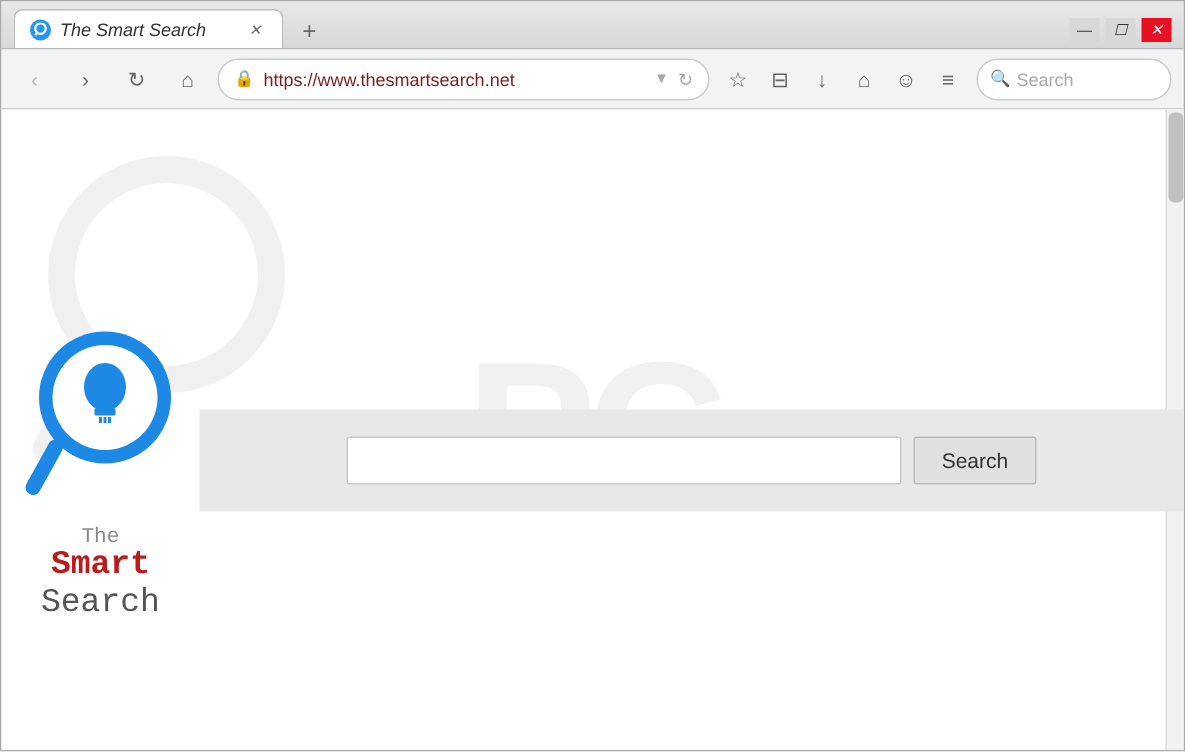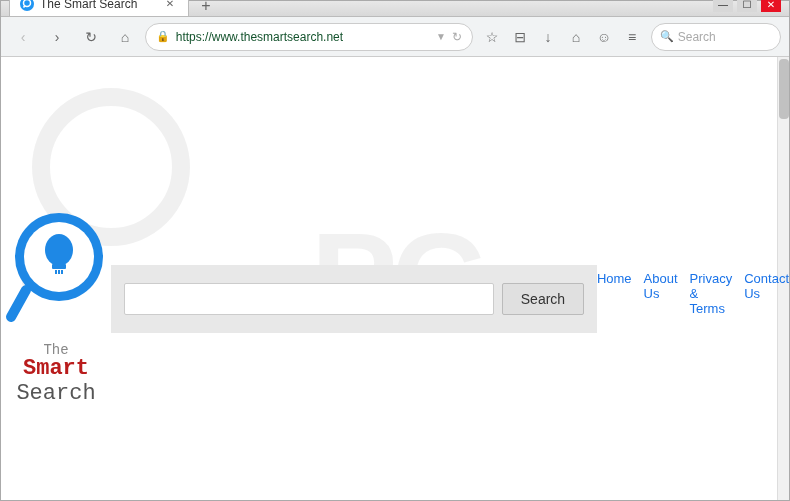--- a/index.html
+++ b/index.html
@@ -10,26 +10,27 @@
       width: 790px;
       height: 501px;
       display: flex;
       flex-direction: column;
       border: 1px solid #aaa;
       background: #f1f3f4;
     }
 
     
     .title-bar {
-      height: 16px;
+      height: 32px;
       background: linear-gradient(to bottom, #e8e8e8, #d8d8d8);
       display: flex;
       align-items: flex-end;
       padding: 0 8px;
       border-bottom: 1px solid #bbb;
+      font-style: italic;
     }
     .tab {
       display: flex;
       align-items: center;
       background: #fff;
       border: 1px solid #bbb;
       border-bottom: none;
       border-radius: 6px 6px 0 0;
       padding: 0 10px;
       height: 26px;
@@ -125,21 +126,21 @@
       border-radius: 14px;
       display: flex;
       align-items: center;
       padding: 0 10px;
       background: white;
       gap: 6px;
       font-size: 12px;
       color: #333;
     }
     .lock-icon { color: #888; font-size: 11px; }
-    .url-text { flex: 1; color: #14532d; }
+    .url-text { flex: 1; color: #7f1d1d; }
     .nav-icons {
       display: flex;
       align-items: center;
       gap: 2px;
     }
     .nav-icon-btn {
       width: 26px;
       height: 26px;
       display: flex;
       align-items: center;
@@ -389,24 +390,18 @@
       </div>
     </div>
 
     <div class="search-area">
       <div class="search-box">
         <input class="search-input" type="text" placeholder="" style="">
         <button class="search-button">Search</button>
       </div>
     </div>
 
-    <div class="footer">
-      <a>Home</a>
-      <a>About Us</a>
-      <a>Privacy &amp; Terms</a>
-      <a>Contact Us</a>
-    </div>
 
     <div class="scrollbar">
       <div class="scrollbar-thumb"></div>
     </div>
   </div>
 </div>
 
 </body></html>

